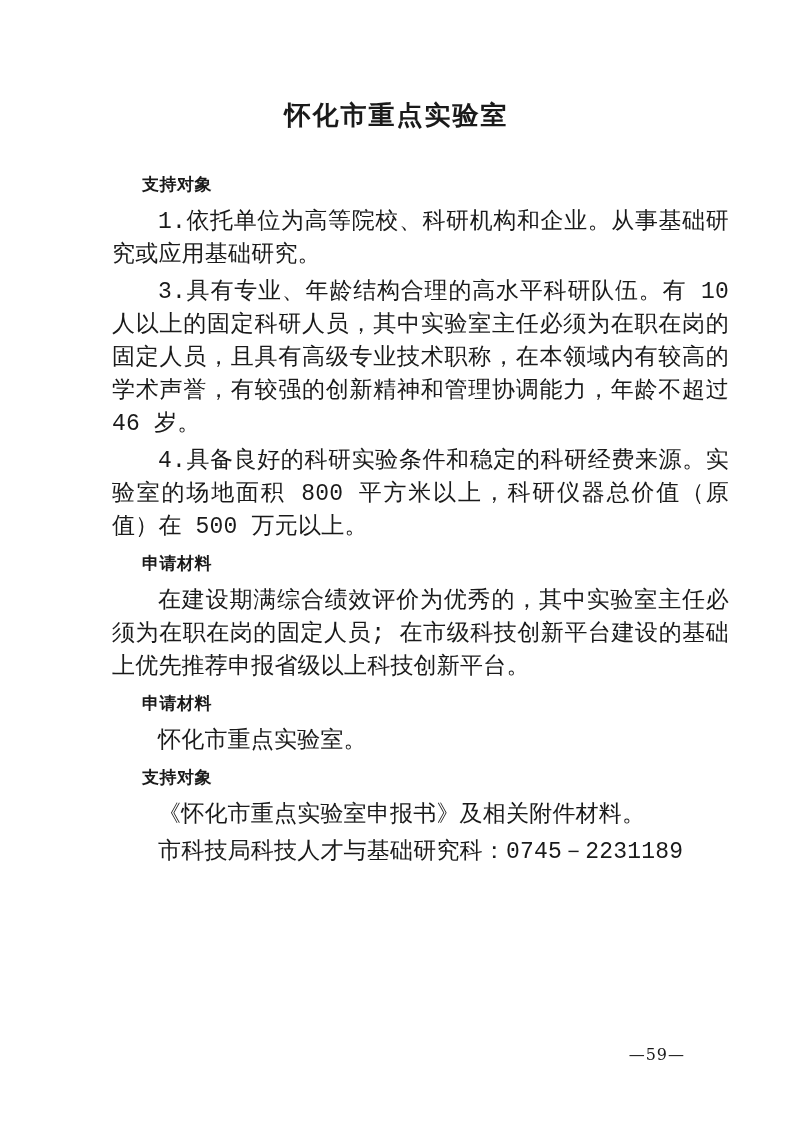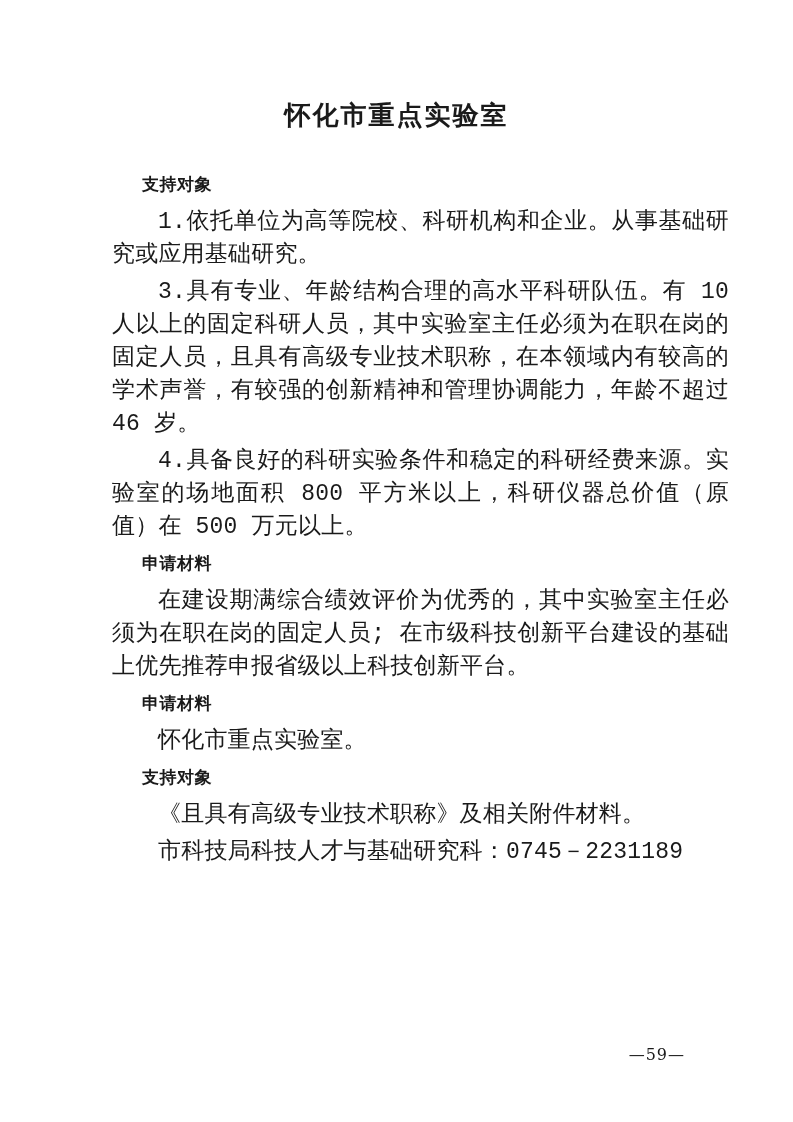--- a/index.html
+++ b/index.html
@@ -81,21 +81,21 @@
     <p class="para">3.具有专业、年龄结构合理的高水平科研队伍。有 10 人以上的固定科研人员，其中实验室主任必须为在职在岗的固定人员，且具有高级专业技术职称，在本领域内有较高的学术声誉，有较强的创新精神和管理协调能力，年龄不超过 46 岁。</p>
     <p class="para">4.具备良好的科研实验条件和稳定的科研经费来源。实验室的场地面积 800 平方米以上，科研仪器总价值（原值）在 500 万元以上。</p>
 
     <p class="section-heading">申请材料</p>
     <p class="para">在建设期满综合绩效评价为优秀的，其中实验室主任必须为在职在岗的固定人员; 在市级科技创新平台建设的基础上优先推荐申报省级以上科技创新平台。</p>
 
     <p class="section-heading">申请材料</p>
     <p class="para indent-small">怀化市重点实验室。</p>
 
     <p class="section-heading">支持对象</p>
-    <p class="para indent-small">《且具有高级专业技术职称》及相关附件材料。</p>
+    <p class="para indent-small">《怀化市重点实验室申报书》及相关附件材料。</p>
 
     <p class="para indent-small">市科技局科技人才与基础研究科：0745－2231189</p>
 
   </div>
 
   <div class="page-number">—59—</div>
 
 </div>
 
 </body></html>

